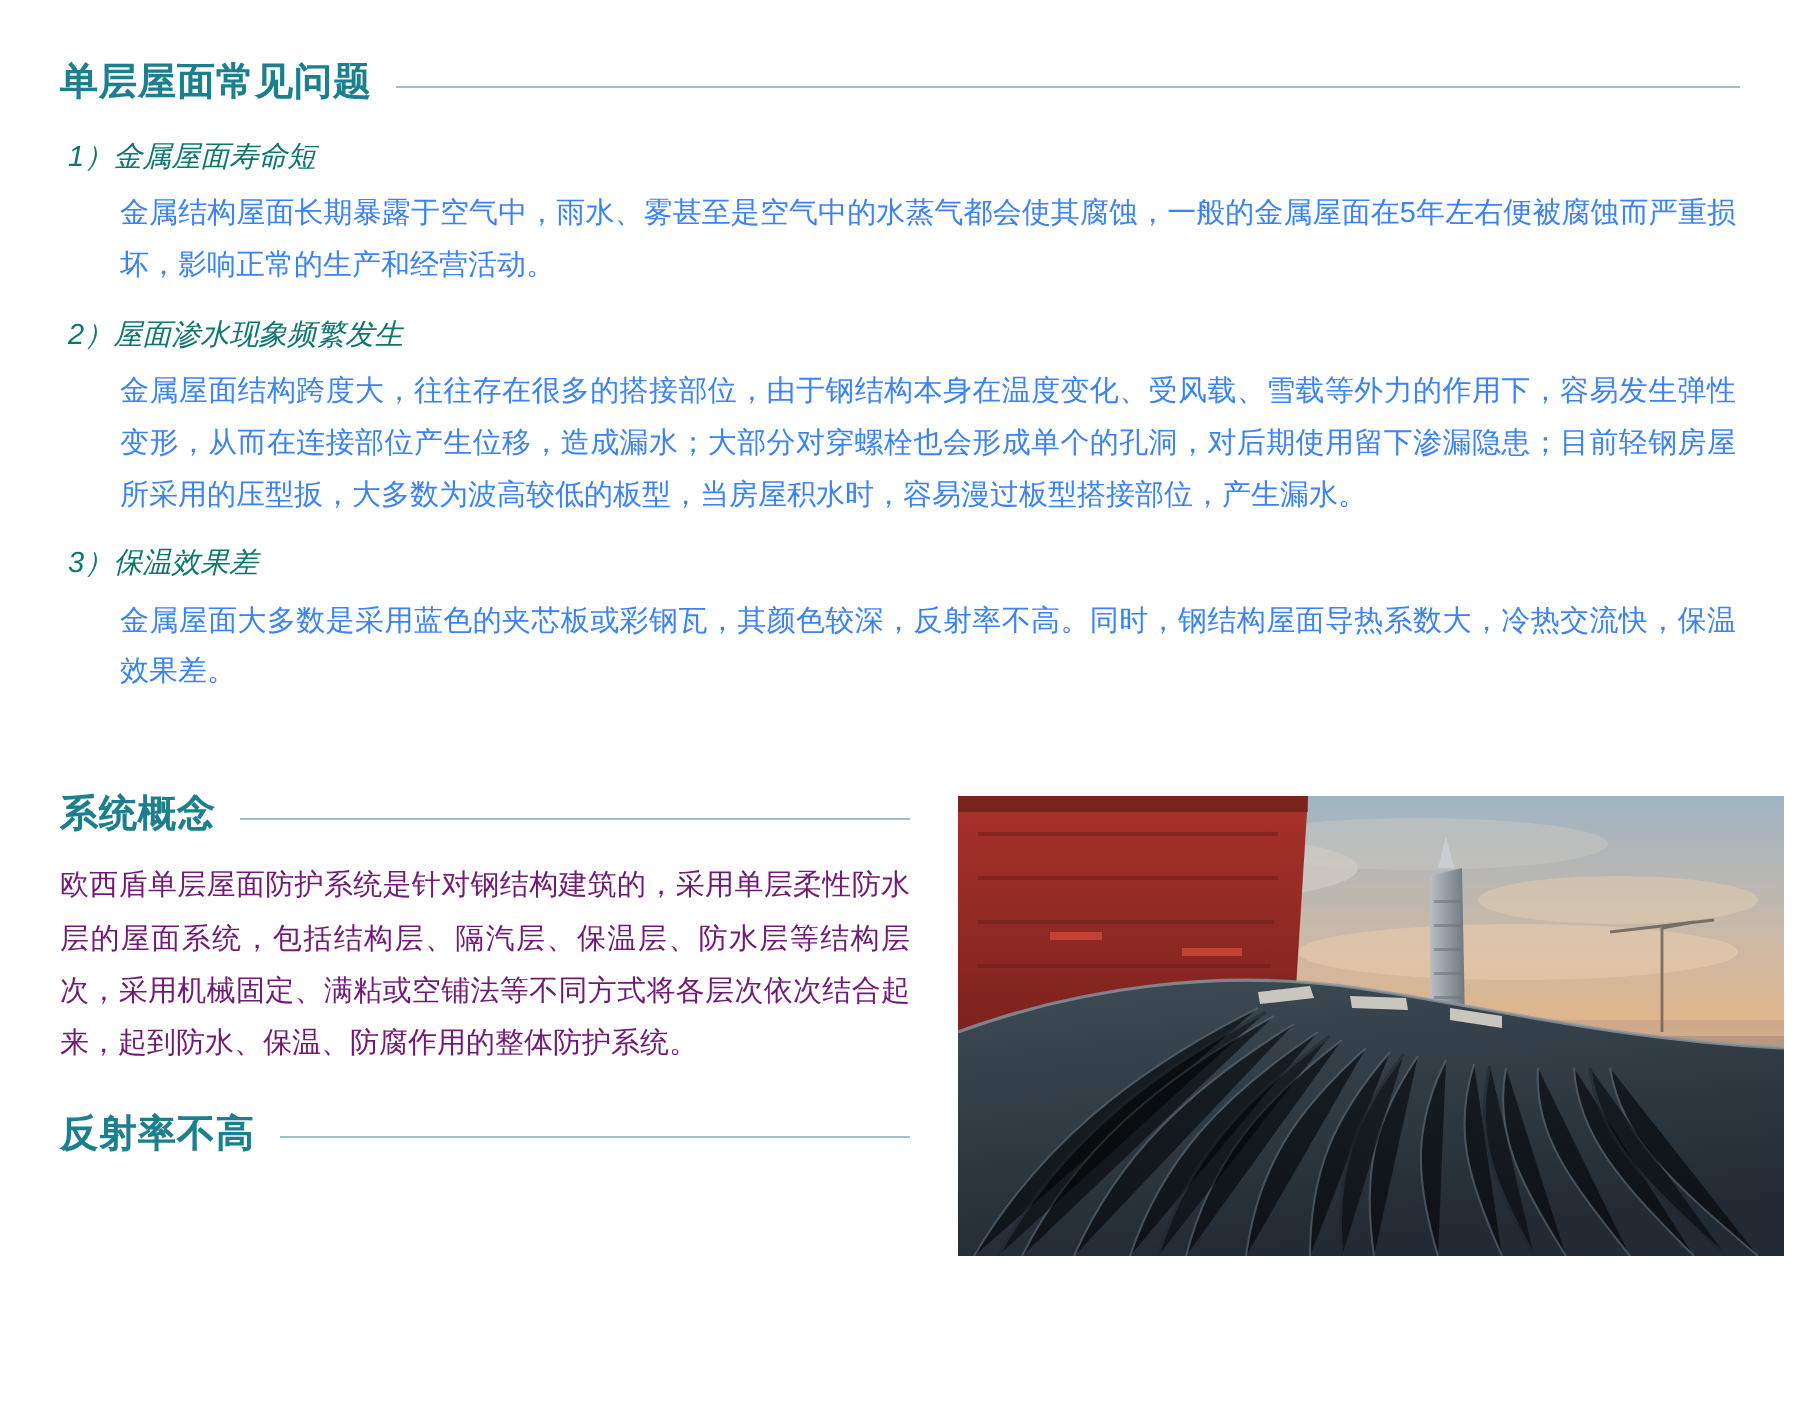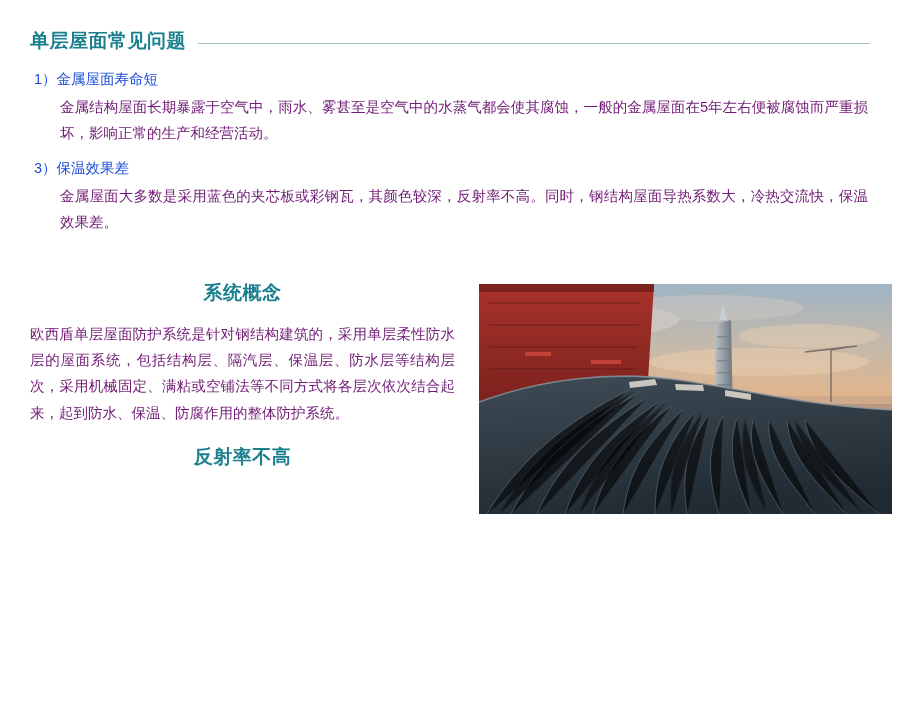--- a/index.html
+++ b/index.html
@@ -47,27 +47,28 @@
   .qa-list {
     margin: 0 0 0 0;
     padding: 0;
     list-style: none;
   }
   .qa-item {
     margin-bottom: 6px;
   }
   .qa-q {
     font-size: 14.5px;
-    color: #1d4ed8;
+    color: #0f766e;
     line-height: 1.6;
     padding-left: 4px;
+    font-style: italic;
   }
   .qa-a {
     font-size: 14.5px;
-    color: #701a75;
+    color: #3b82f6;
     line-height: 1.78;
     margin: 4px 0 10px 30px;
     text-align: justify;
     padding-right: 2px;
   }
 
   .gap-lg { height: 34px; }
   .gap-md { height: 18px; }
 
   
@@ -83,21 +84,21 @@
     flex: 1 1 auto;
     padding-left: 24px;
     padding-top: 4px;
   }
   .body-text {
     font-size: 14.5px;
     line-height: 1.82;
     color: #701a75;
     text-align: justify;
   }
-  .head-tight { margin-bottom: 10px; flex-direction: column; }
+  .head-tight { margin-bottom: 10px; }
   .left .section-head .rule { background: #9fbfc6; }
 
   
   .photo {
     position: relative;
     width: 413px;
     height: 230px;
     overflow: hidden;
     background: #25303a;
   }
@@ -110,20 +111,24 @@
 
   <div class="section-head">
     <span class="title">单层屋面常见问题</span>
     <span class="rule"></span>
   </div>
 
   <ul class="qa-list">
     <li class="qa-item">
       <div class="qa-q">1）金属屋面寿命短</div>
       <div class="qa-a">金属结构屋面长期暴露于空气中，雨水、雾甚至是空气中的水蒸气都会使其腐蚀，一般的金属屋面在5年左右便被腐蚀而严重损坏，影响正常的生产和经营活动。</div>
+    </li>
+    <li class="qa-item">
+      <div class="qa-q">2）屋面渗水现象频繁发生</div>
+      <div class="qa-a">金属屋面结构跨度大，往往存在很多的搭接部位，由于钢结构本身在温度变化、受风载、雪载等外力的作用下，容易发生弹性变形，从而在连接部位产生位移，造成漏水；大部分对穿螺栓也会形成单个的孔洞，对后期使用留下渗漏隐患；目前轻钢房屋所采用的压型扳，大多数为波高较低的板型，当房屋积水时，容易漫过板型搭接部位，产生漏水。</div>
     </li>
     <li class="qa-item">
       <div class="qa-q">3）保温效果差</div>
       <div class="qa-a">金属屋面大多数是采用蓝色的夹芯板或彩钢瓦，其颜色较深，反射率不高。同时，钢结构屋面导热系数大，冷热交流快，保温效果差。</div>
     </li>
   </ul>
 
   <div class="gap-lg"></div>
 
   <div class="split">

